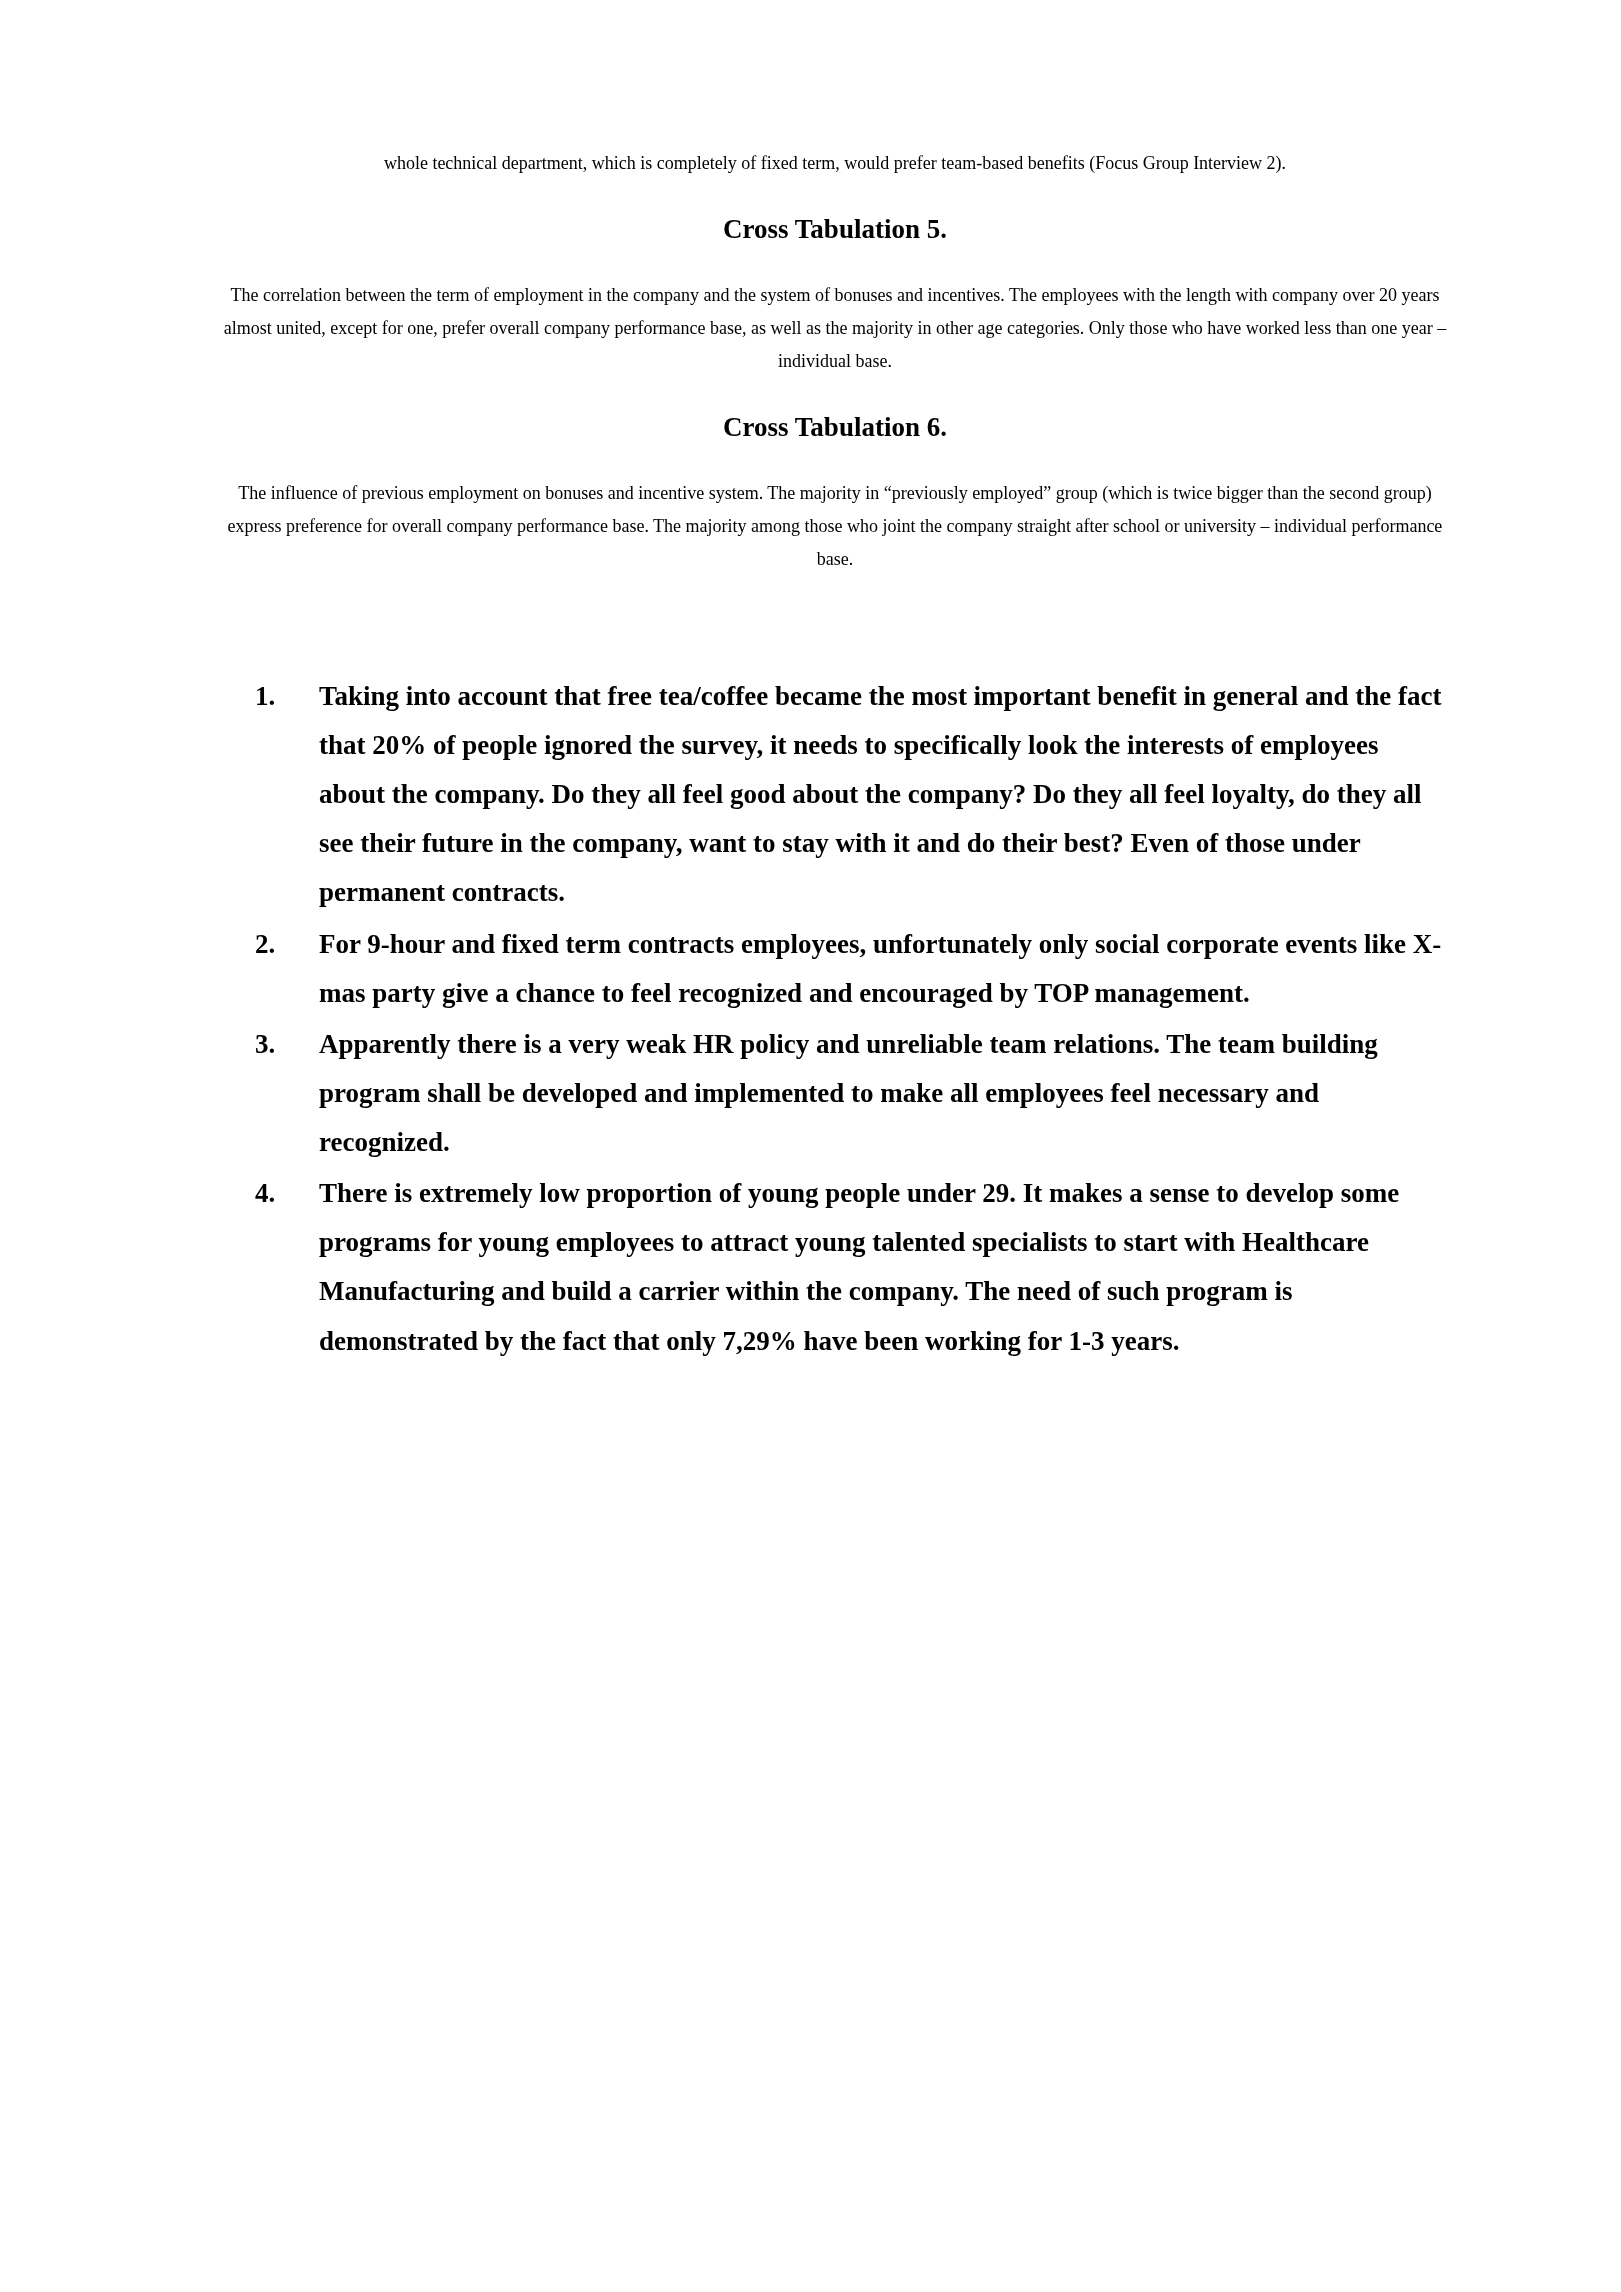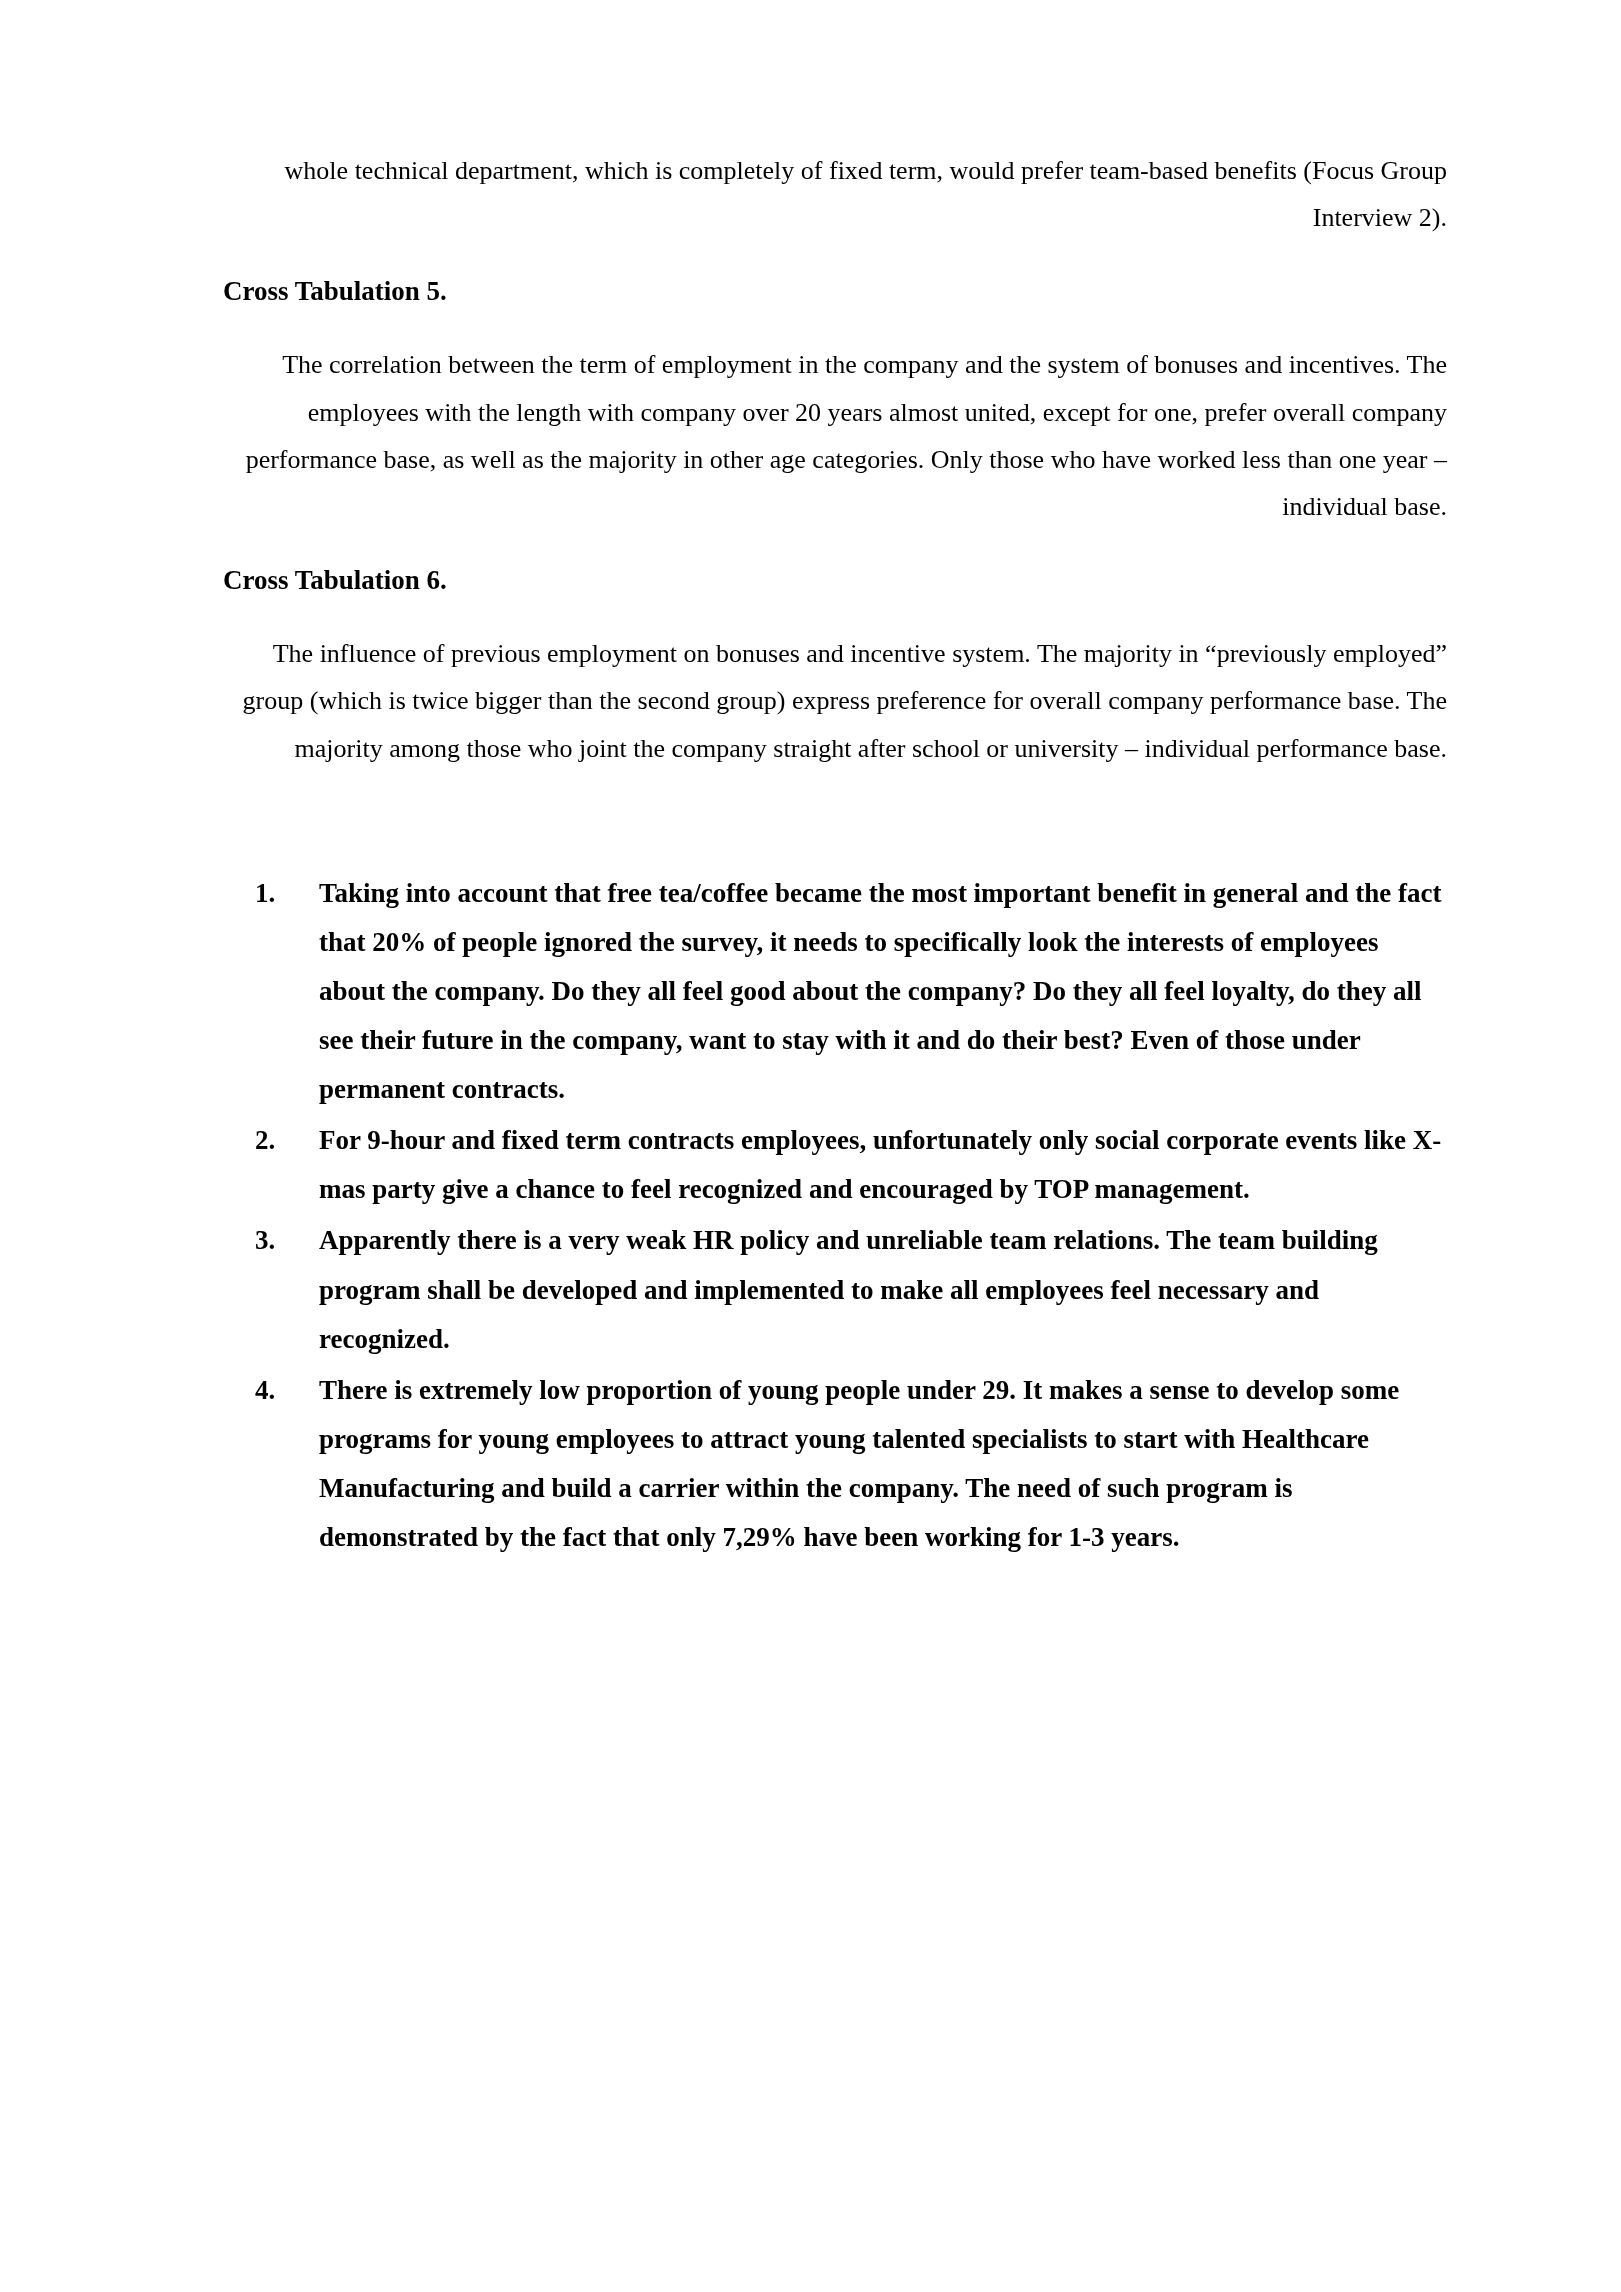--- a/index.html
+++ b/index.html
@@ -14,37 +14,38 @@
     color: #000000;
   }
   .page {
     box-sizing: border-box;
     width: 1621px;
     min-height: 2293px;
     padding: 147px 174px 118px 223px;
     background: #ffffff;
   }
   .para {
-    font-size: 26px;
+    font-size: 18px;
     line-height: 1.82;
-    text-align: right;
+    text-align: center;
     margin: 0 0 25.5px 0;
   }
   .quote {
     font-style: italic;
     font-family: "DejaVu Sans", sans-serif;
     font-size: 23.5px;
     line-height: 2.08;
     margin: 0 0 27.4px 0;
   }
   .heading {
     font-weight: bold;
     font-size: 27px;
     line-height: 1.8;
     margin: 0 0 25.5px 0;
+    text-align: center;
   }
   .spacer {
     height: 71px;
   }
   ol.rec-list {
     margin: 0;
     padding: 0 0 0 59px;
     list-style-type: decimal;
   }
   ol.rec-list > li {

